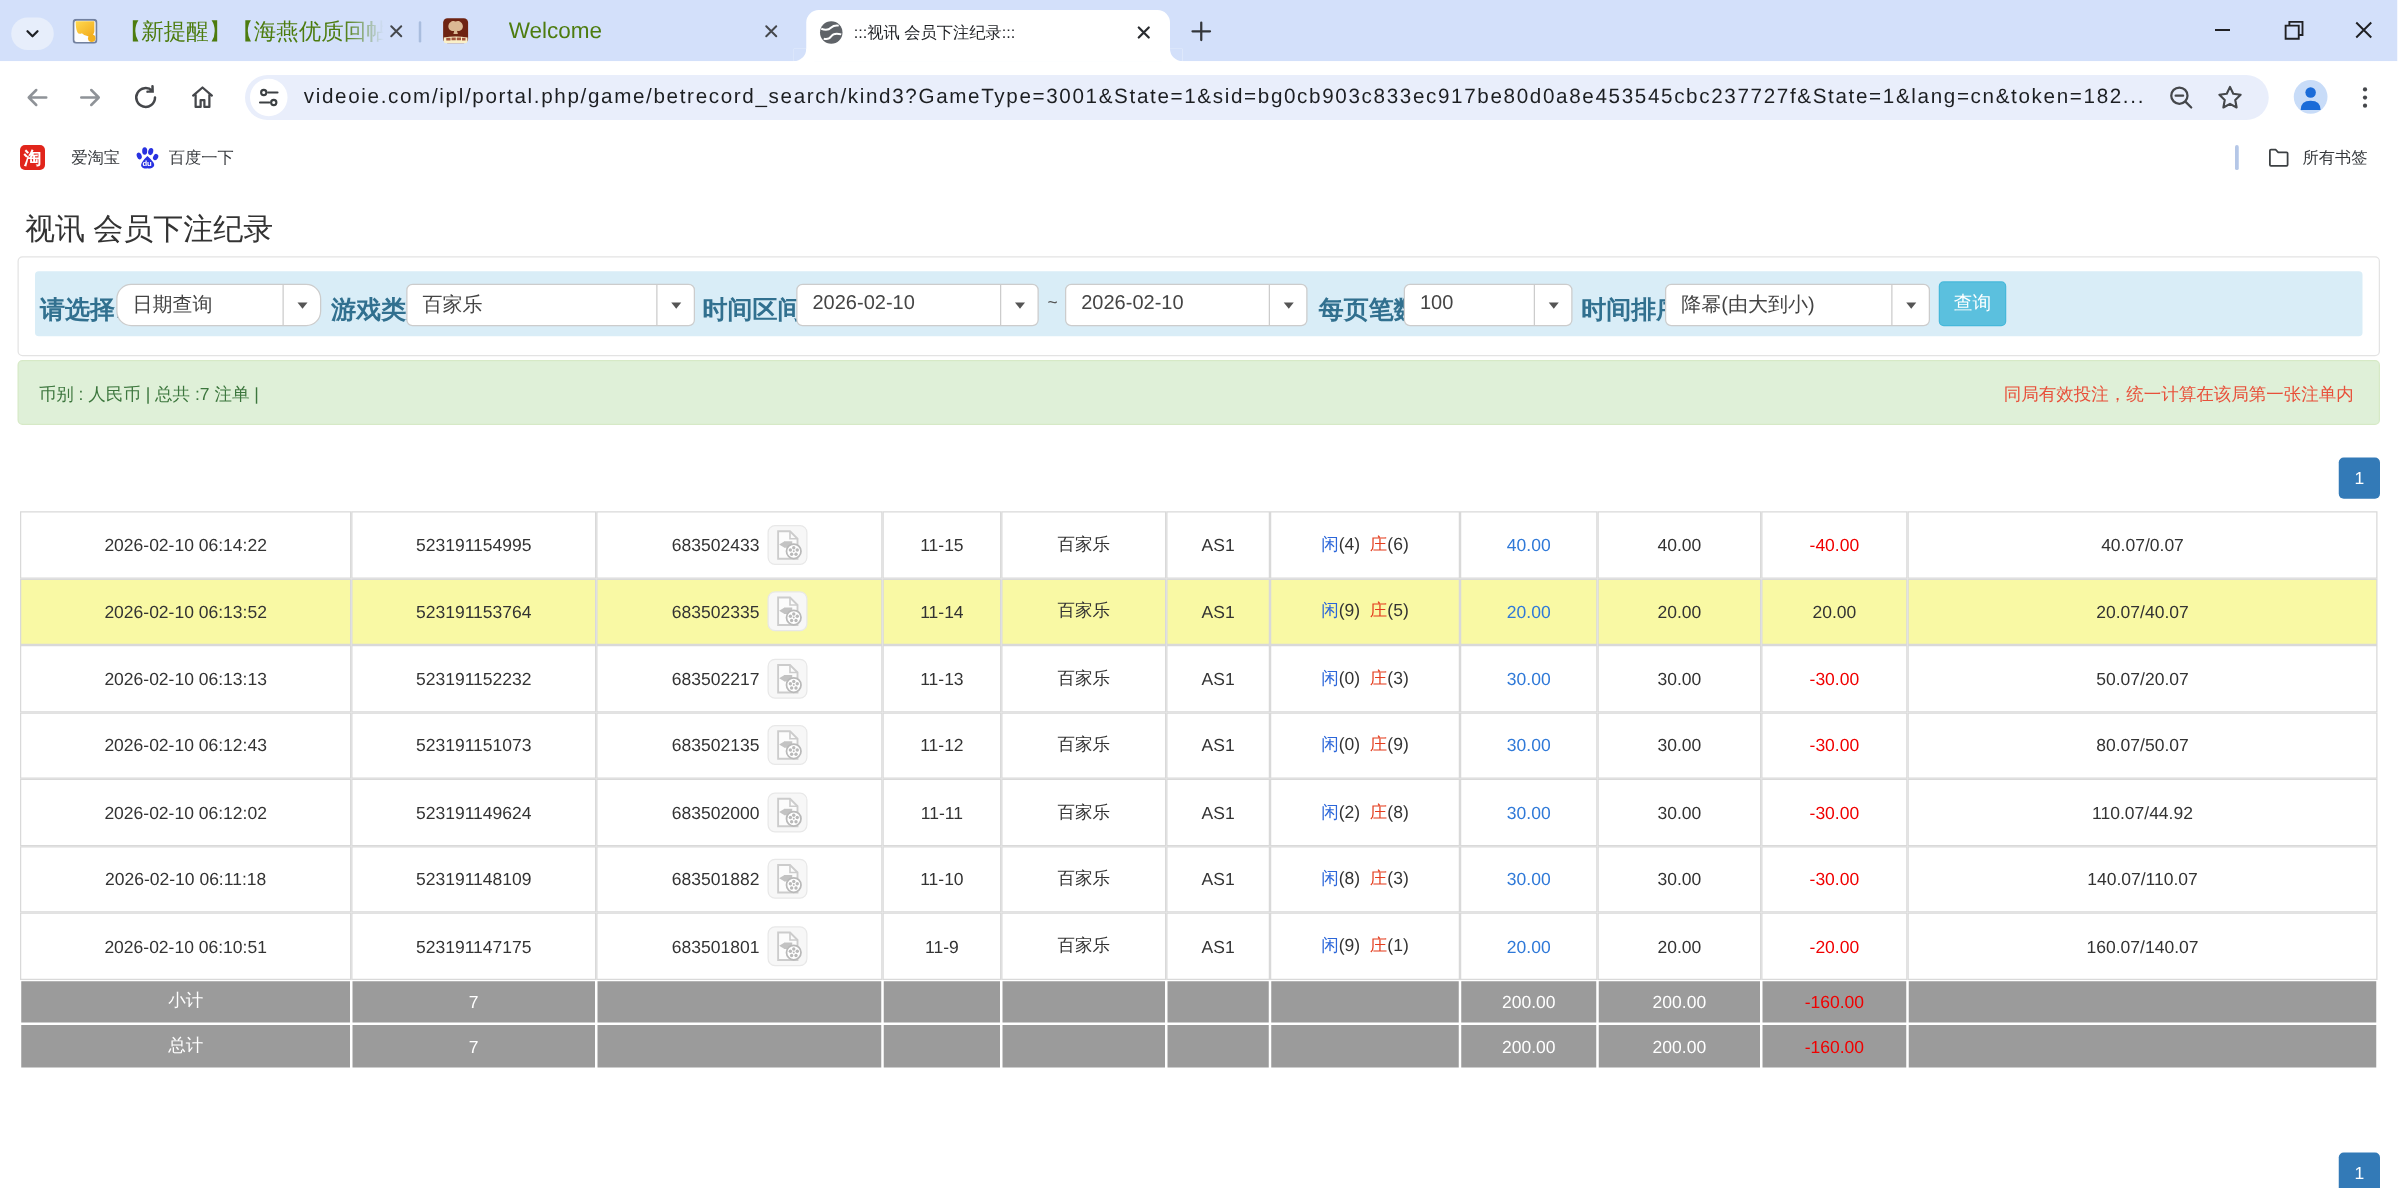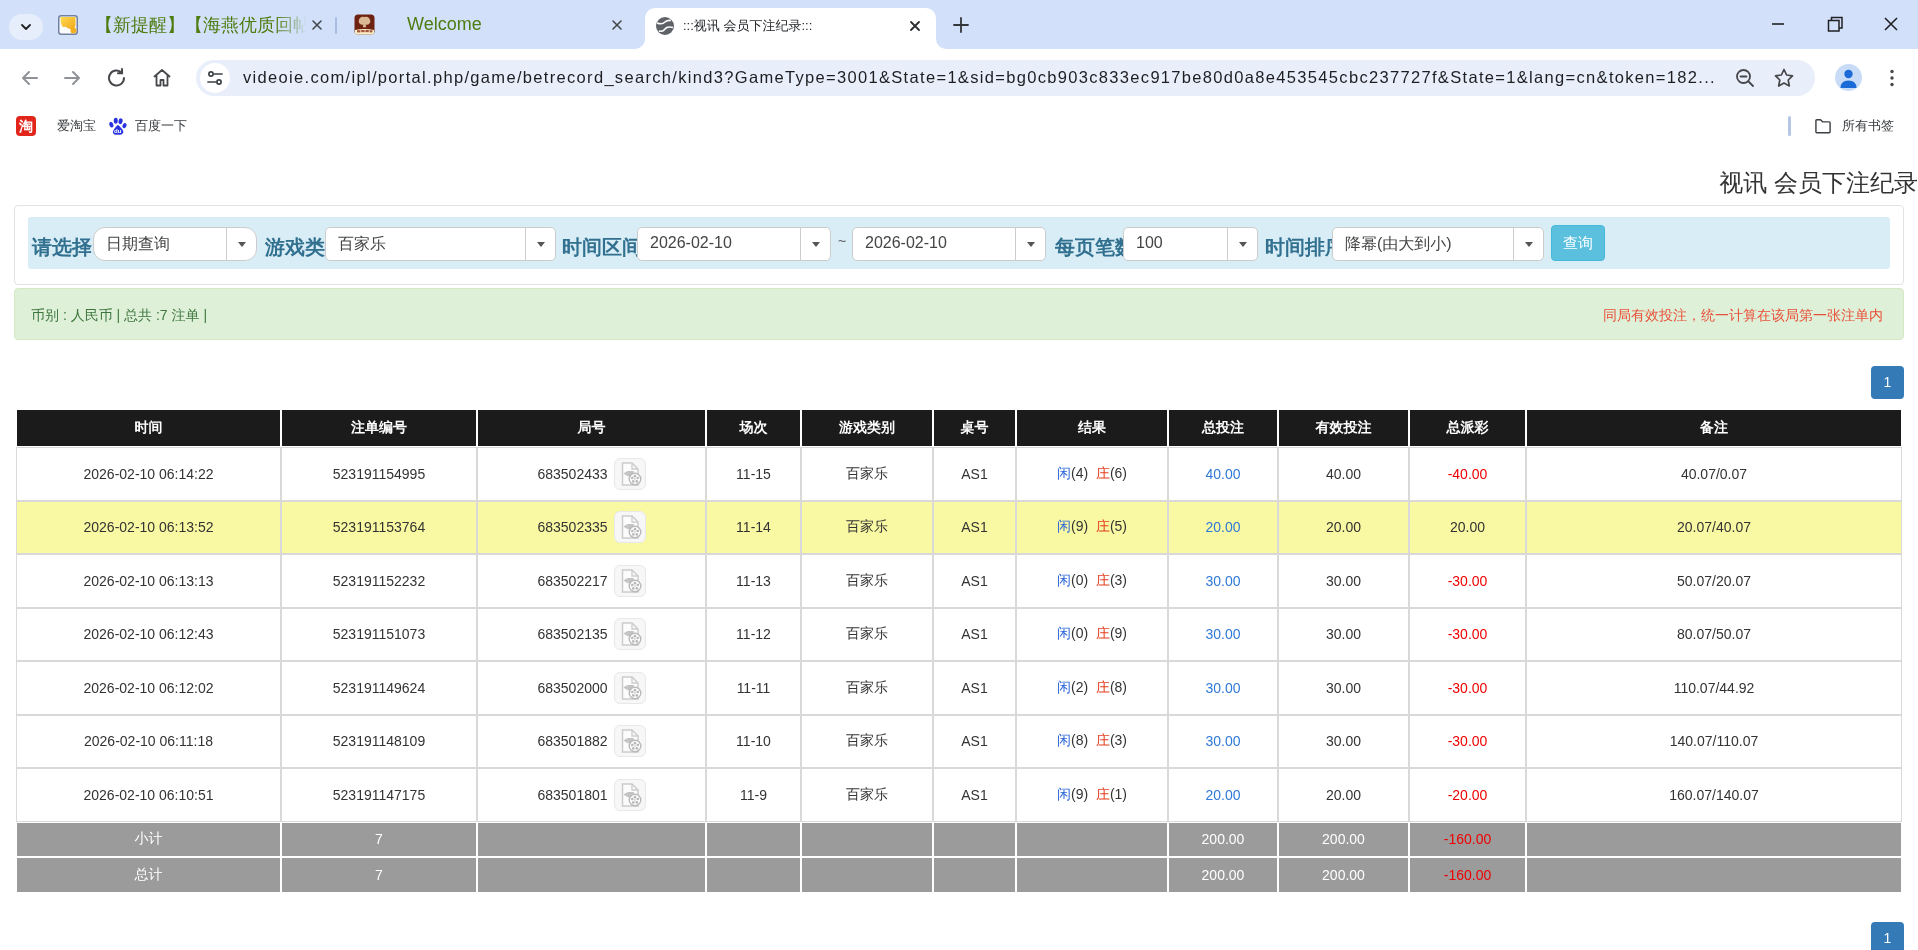--- a/index.html
+++ b/index.html
@@ -26,21 +26,21 @@
 .omnibox { position:absolute; left:196px; top:11px; width:1619px; height:36px; background:#e9eefb; border-radius:18px; }
 .tunecirc { position:absolute; left:4px; top:3px; width:30px; height:30px; border-radius:50%; background:#fff; }
 .urltext { position:absolute; left:47px; top:8px; font-size:16.5px; color:#1c1e21; white-space:nowrap; letter-spacing:1.32px; }
 .avatar { position:absolute; left:1835px; top:15px; width:27px; height:27px; border-radius:50%; background:#c8dcf8; overflow:hidden; }
 
 
 .bookmarks { position:relative; height:40px; background:#fff; }
 .bm { position:absolute; top:0; height:40px; display:flex; align-items:center; font-size:13px; color:#36393d; }
 
 
-.ptitle { margin:21px 0 0 0; font-size:24px; color:#333; font-weight:400; height:33px;text-align:right; }
+.ptitle { margin:21px 0 0 20px; font-size:24px; color:#333; font-weight:400; height:33px; }
 .fpanel { margin:5px 14px 0 14px; border:1px solid #e3e3e3; border-radius:4px; background:#fff;
   padding:11px 13px 15px 13px; height:80px; }
 .fbar { position:relative; background:#d9edf7; border-radius:3px; height:52px; width:1862px; }
 .flabel { position:absolute; font-size:20px; font-weight:bold; color:#31708f; top:17px; }
 .combo { position:absolute; top:10px; height:34px; background:#fff; border:1px solid #ccc; border-radius:5px;
   font-size:16px; color:#444; }
 .combo .ctext { position:absolute; left:12px; top:6px; }
 .combo .carr { position:absolute; right:0; top:0; bottom:0; width:30px; border-left:1px solid #ccc;
   display:flex; align-items:center; justify-content:center; }
 .carr:after { content:""; width:0; height:0; border-left:4px solid transparent; border-right:4px solid transparent;
@@ -258,33 +258,20 @@
       <col style="width:93px">
       <col style="width:130px">
       <col style="width:81px">
       <col style="width:150px">
       <col style="width:108px">
       <col style="width:129px">
       <col style="width:115px">
       <col style="width:374px">
     </colgroup>
   <tbody>
-      <tr>
-        <th>时间</th>
-        <th>注单编号</th>
-        <th>局号</th>
-        <th>场次</th>
-        <th>游戏类别</th>
-        <th>桌号</th>
-        <th>结果</th>
-        <th>总投注</th>
-        <th>有效投注</th>
-        <th>总派彩</th>
-        <th>备注</th>
-      </tr>
   <tr class="data">
         <td>2026-02-10 06:14:22</td>
         <td>523191154995</td>
         <td><span class="gno">683502433<span class="vicon">
               <svg width="26" height="26" viewBox="0 0 26 26">
                 <path d="M5.5 2 H15 L21 8 V24 H5.5 Z" fill="#fcfcfc" stroke="#cccccc" stroke-width="1.5"></path>
                 <path d="M15 2 V8 H21" fill="none" stroke="#cccccc" stroke-width="1.3"></path>
                 <path d="M6.3 12.6 L10.3 10.2 V15 Z" fill="#c3c3c3"></path>
                 <rect x="10.2" y="10" width="6.6" height="5.2" fill="#c3c3c3"></rect>
                 <circle cx="18" cy="18" r="5.8" fill="#fff" stroke="#b9b9b9" stroke-width="1.4"></circle>

